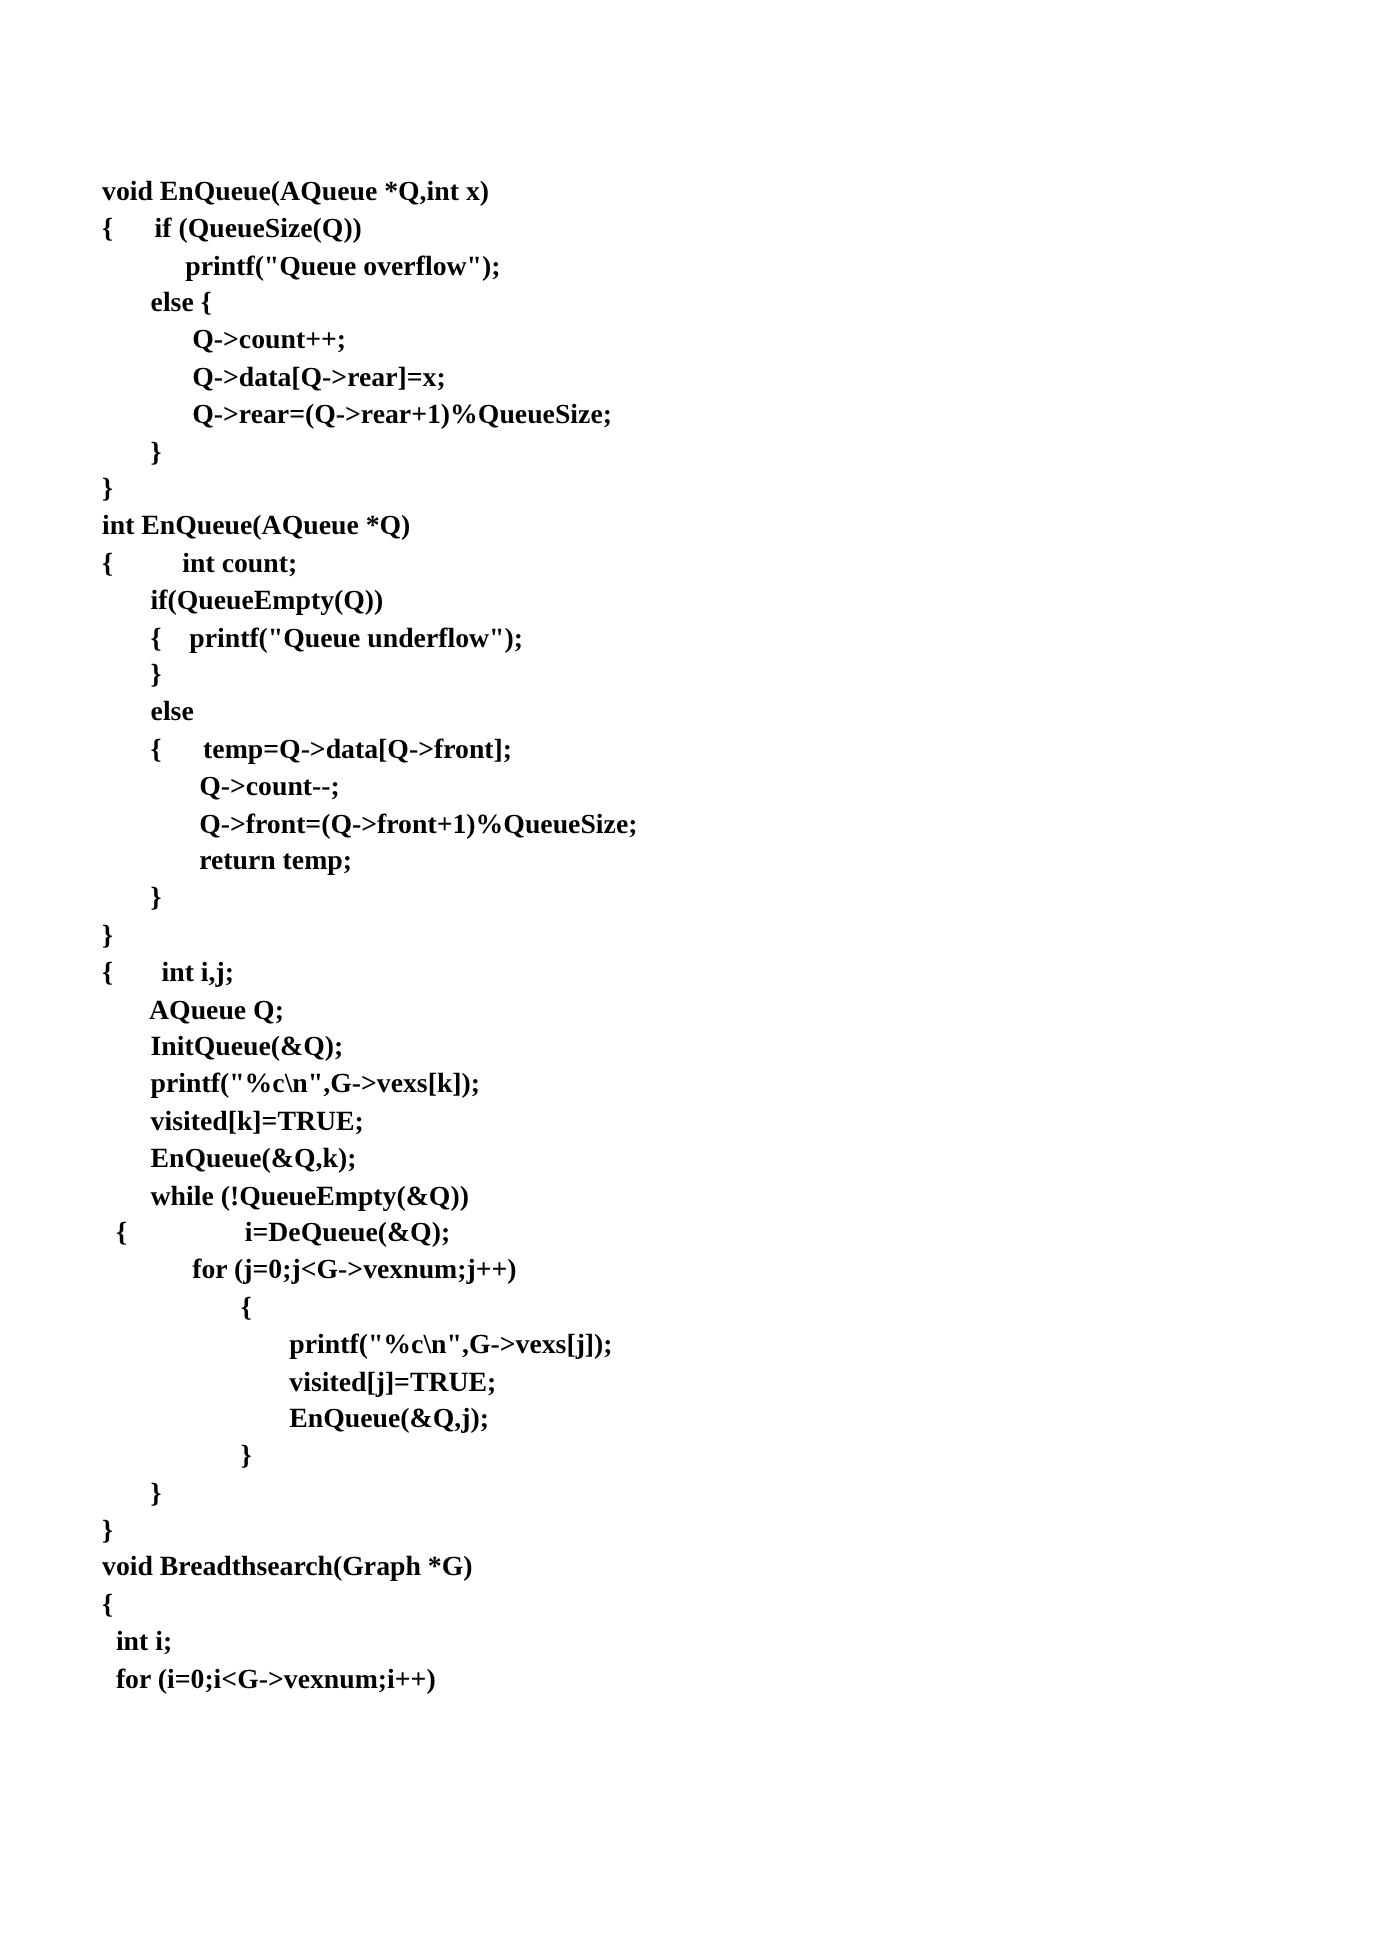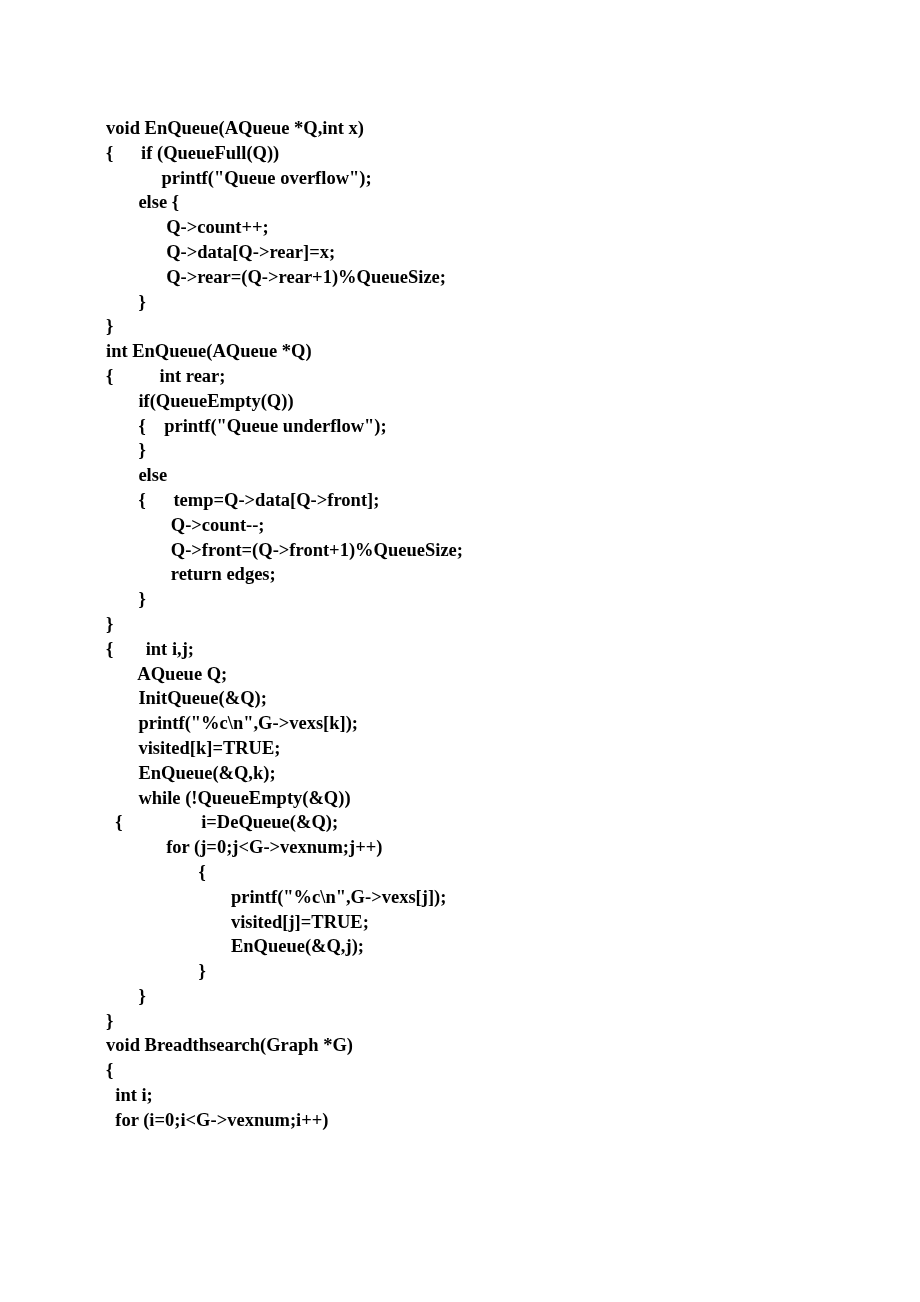--- a/index.html
+++ b/index.html
@@ -3,57 +3,57 @@
 <meta charset="utf-8">
 <style>
   body {
     margin: 0;
     padding: 0;
     background: #ffffff;
     width: 920px;
     font-family: "Times New Roman", Times, serif;
   }
   .page {
-    padding: 116px 0 0 106px;
+    padding: 116px 0 0 68px;
     width: 600px;
   }
   .code-line {
     font-family: "Times New Roman", Times, serif;
     font-weight: bold;
     font-size: 18.5px;
     line-height: 24.8px;
     color: #000000;
     white-space: pre;
     margin: 0;
   }
 </style>
 </head>
 <body>
 
 <div class="page">
   <div id="code-container">
       <p class="code-line">void EnQueue(AQueue *Q,int x)</p>
-      <p class="code-line">{      if (QueueFull(Q))</p>
+      <p class="code-line">{      if (QueueSize(Q))</p>
       <p class="code-line">            printf("Queue overflow");</p>
       <p class="code-line">       else {</p>
       <p class="code-line">             Q-&gt;count++;</p>
       <p class="code-line">             Q-&gt;data[Q-&gt;rear]=x;</p>
       <p class="code-line">             Q-&gt;rear=(Q-&gt;rear+1)%QueueSize;</p>
       <p class="code-line">       }</p>
       <p class="code-line">}</p>
       <p class="code-line">int EnQueue(AQueue *Q)</p>
-      <p class="code-line">{          int rear;</p>
+      <p class="code-line">{          int count;</p>
       <p class="code-line">       if(QueueEmpty(Q))</p>
       <p class="code-line">       {    printf("Queue underflow");</p>
       <p class="code-line">       }</p>
       <p class="code-line">       else</p>
       <p class="code-line">       {      temp=Q-&gt;data[Q-&gt;front];</p>
       <p class="code-line">              Q-&gt;count--;</p>
       <p class="code-line">              Q-&gt;front=(Q-&gt;front+1)%QueueSize;</p>
-      <p class="code-line">              return edges;</p>
+      <p class="code-line">              return temp;</p>
       <p class="code-line">       }</p>
       <p class="code-line">}</p>
       <p class="code-line">{       int i,j;</p>
       <p class="code-line">       AQueue Q;</p>
       <p class="code-line">       InitQueue(&amp;Q);</p>
       <p class="code-line">       printf("%c\n",G-&gt;vexs[k]);</p>
       <p class="code-line">       visited[k]=TRUE;</p>
       <p class="code-line">       EnQueue(&amp;Q,k);</p>
       <p class="code-line">       while (!QueueEmpty(&amp;Q))</p>
       <p class="code-line">  {                 i=DeQueue(&amp;Q);</p>

